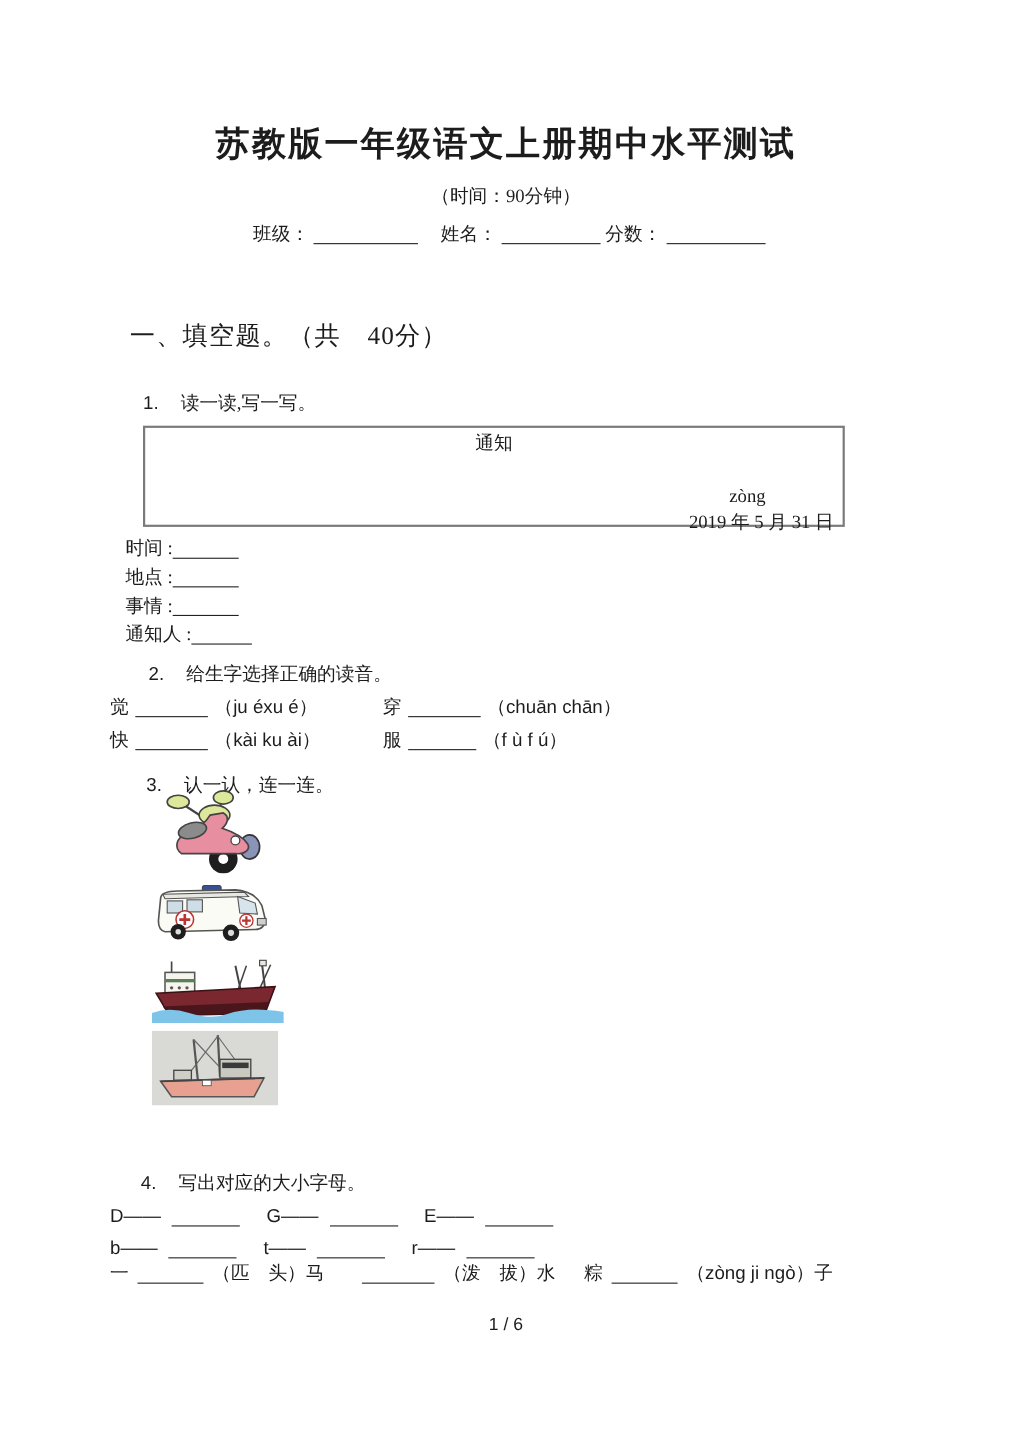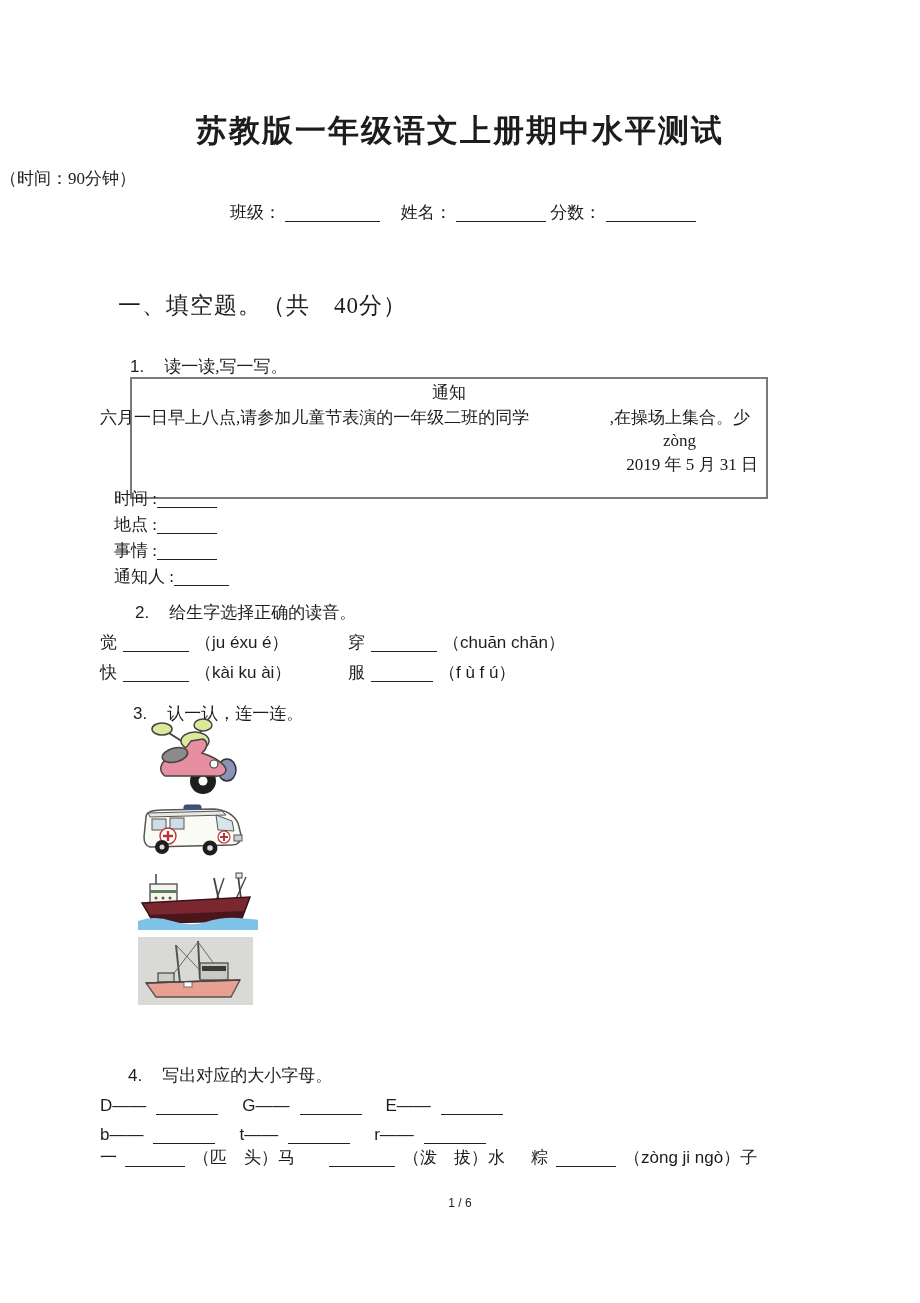--- a/index.html
+++ b/index.html
@@ -5,29 +5,29 @@
   html,body{margin:0;padding:0;background:#fff;}
   .page{
     position:relative;width:920px;height:1303px;background:#ffffff;
     font-family:"Liberation Serif","DejaVu Serif",serif;color:#1c1c1c;
     overflow:hidden;font-size:17px;
   }
   .sans{font-family:"Liberation Sans","DejaVu Sans",sans-serif;}
   .abs{position:absolute;}
   .doc-title{top:110px;left:0;width:920px;text-align:center;
     font-size:31px;font-weight:bold;letter-spacing:2px;}
-  .doc-subtitle{top:167px;left:0;width:920px;text-align:left;font-size:17px;}
+  .doc-subtitle{top:167px;left:0;width:920px;text-align:center;font-size:17px;}
   .fields-row{top:201px;left:230px;white-space:nowrap;}
   .bl{display:inline-block;border-bottom:1.7px solid #222;height:1em;vertical-align:-4px;}
   .w55{width:55px}.w60{width:60px}.w62{width:62px}.w66{width:66px}.w90{width:90px}.w95{width:95px}
   .sec-heading{top:290px;left:118px;font-size:23px;letter-spacing:1px;}
   .qline{white-space:nowrap;}
   .qnum{display:inline-block;min-width:30px;}
   .q1-line{top:355px;left:130px;}
-  .notice-box{top:377px;left:130px;width:638px;height:122px;
+  .notice-box{top:387px;left:130px;width:638px;height:92px;
     border:2px solid #7a7a7a;box-sizing:border-box;}
   .notice-title{position:absolute;top:2px;left:0;width:100%;text-align:center;}
   .notice-body{position:absolute;top:27px;left:-32px;white-space:nowrap;}
   .notice-gap{display:inline-block;width:72px;}
   .notice-sender{position:absolute;top:52px;right:70px;}
   .notice-date{position:absolute;top:74px;right:8px;text-align:right;}
   .q1-labels{top:486px;left:114px;line-height:26px;}
   .q2-block{top:601px;left:100px;}
   .q2-prompt{margin-left:35px;}
   .q2-row{display:flex;margin-top:7px;}
@@ -37,21 +37,21 @@
   .veh{position:absolute;}
   .q4-block{top:1036px;left:100px;margin-top:28px;}
   .q4-prompt{margin-left:28px;}
   .q4-row{margin-top:9px;white-space:nowrap;}
   .q4-row .bl{margin:0 24px 0 10px;}
   .q5-block{top:1136px;left:100px;}
   .q5-prompt{margin-left:28px;}
   .q5-row{margin-top:10px;white-space:nowrap;}
   .q5-row .bl{margin:0 8px;}
   .q5-gap{display:inline-block;width:26px;}
-  .footer{top:1196px;left:0;width:920px;text-align:center;font-size:12px;}
+  .footer{top:1196px;left:0;width:920px;text-align:center;font-size:16px;}
   svg{display:block;}
 </style>
 </head>
 <body>
 
 <div class="page">
 
   <div class="abs doc-title">苏教版一年级语文上册期中水平测试</div>
   <div class="abs doc-subtitle">（时间：90分钟）</div>
 
@@ -67,25 +67,20 @@
 
   <div class="abs sec-heading">一、填空题。（共　40分）</div>
 
   <div class="abs q1-line qline">
     <span class="qnum sans">1.</span>
     <span>读一读,写一写。</span>
   </div>
 
   <div class="abs notice-box">
     <div class="notice-title">通知</div>
-    <div class="notice-body">
-      <span>六月一日早上八点,请参加儿童节表演的一年级二班的同学</span>
-      <span class="notice-gap"></span>
-      <span>,在操场上集合。少</span>
-    </div>
     <div class="notice-sender">zòng</div>
     <div class="notice-date">2019 年 5 月 31 日</div>
   </div>
 
   <div class="abs q1-labels">
     <div>
       <span>时间 :</span><span class="bl w60"></span>
     </div>
     <div>
       <span>地点 :</span><span class="bl w60"></span>

